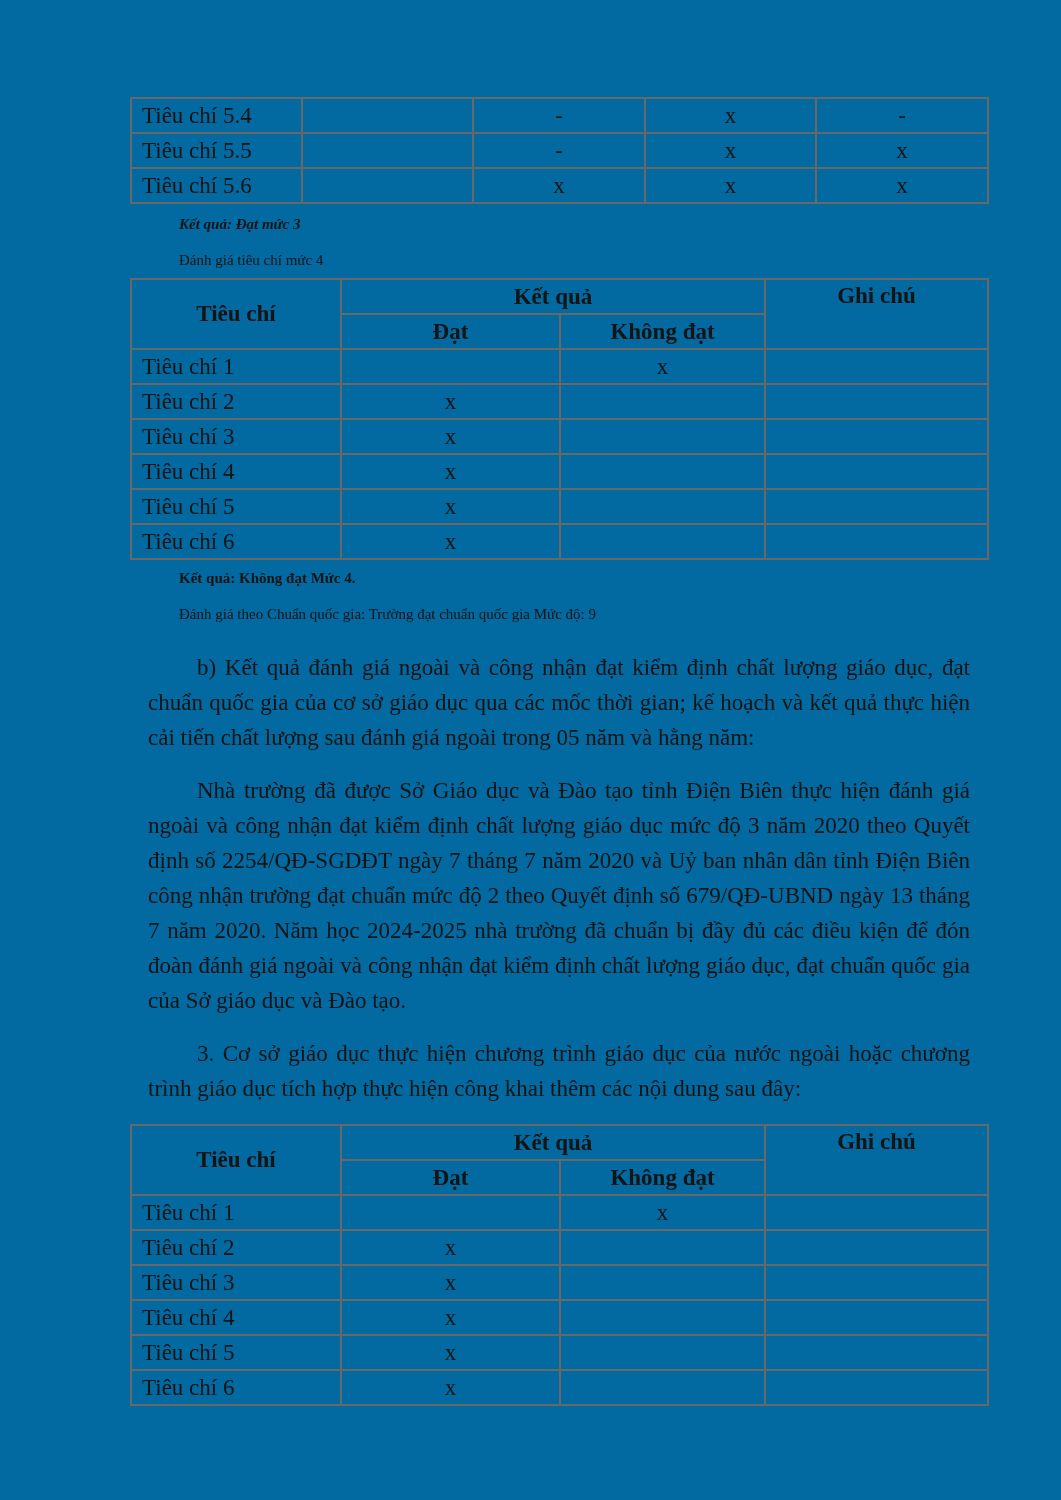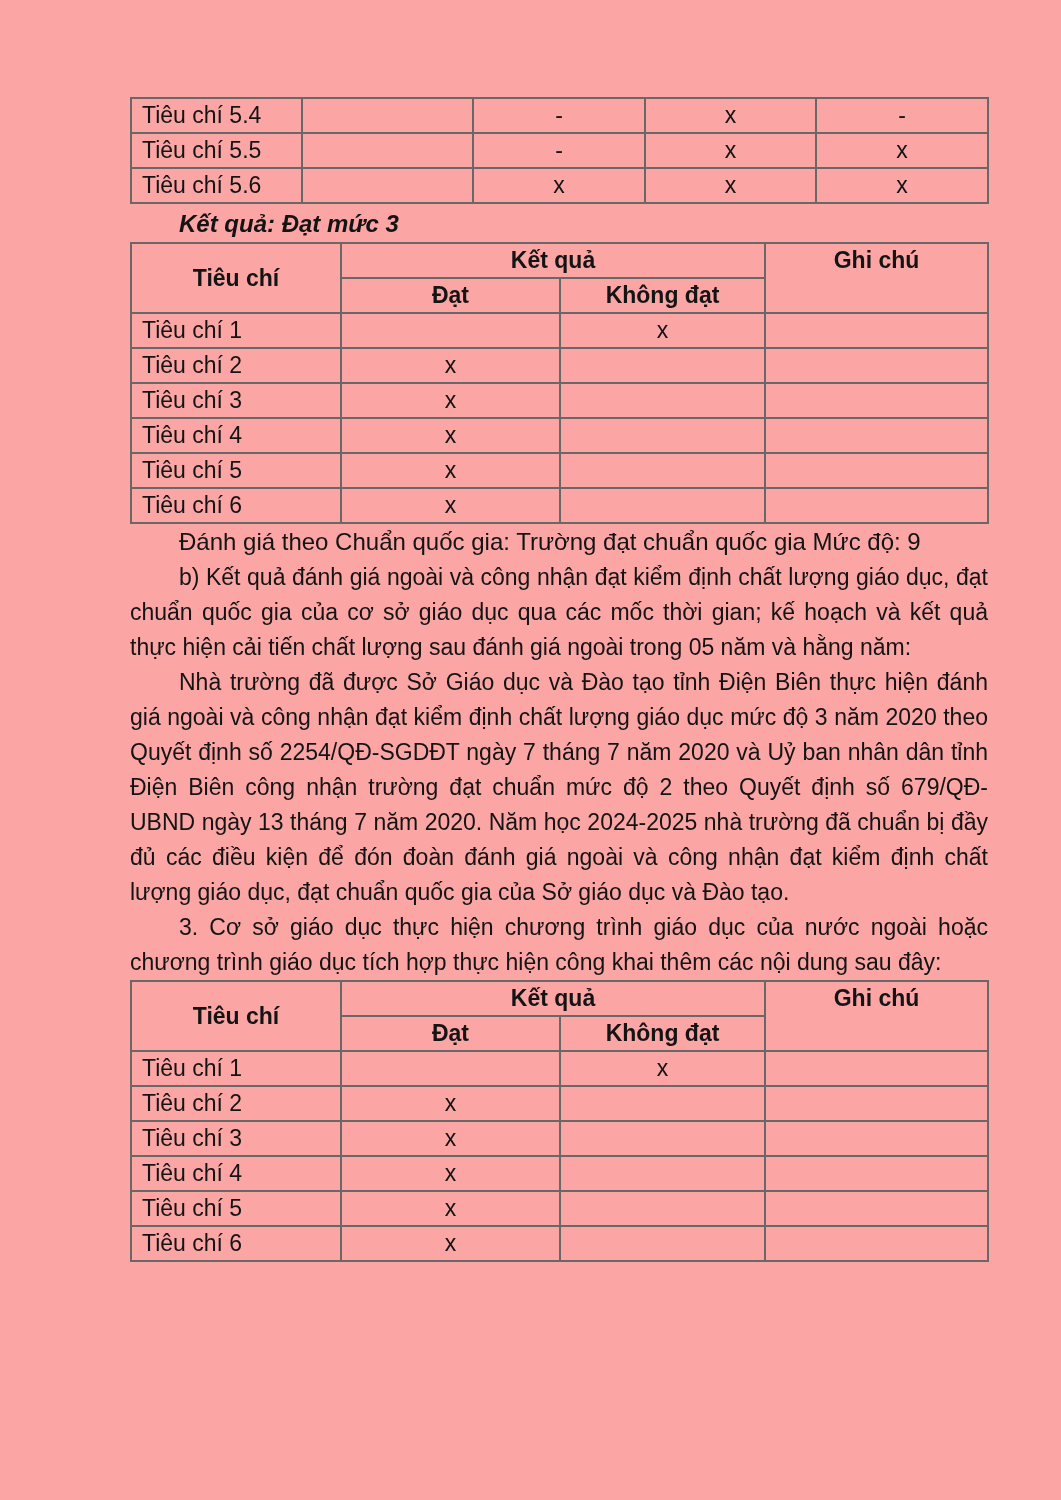--- a/index.html
+++ b/index.html
@@ -1,21 +1,21 @@
 <!DOCTYPE html>
 <html lang="vi"><head>
 <meta charset="utf-8">
 <style>
   html, body { margin: 0; padding: 0; background: #ffffff; }
   .doc {
     position: relative;
     width: 1061px;
     height: 1500px;
-    background: #fca5a5;
-    font-family: Liberation Sans, sans-serif;
+    background: #0369a1;
+    font-family: Liberation Serif, serif;
     color: #141414;
     overflow: hidden;
   }
   .content {
     position: absolute;
     left: 130px;
     top: 97px;
     width: 858px;
   }
   table {
@@ -30,29 +30,29 @@
     padding: 0;
     vertical-align: middle;
     overflow: hidden;
     white-space: nowrap;
   }
   th { font-weight: bold; text-align: center; }
   th.note-head { vertical-align: top; padding-top: 3px; border-radius: 20px; }
   td.lbl { text-align: left; padding-left: 10px; }
   td.ctr, th.ctr { text-align: center; }
   .line {
-    font-size: 24px;
+    font-size: 15px;
     line-height: 36px;
     text-indent: 49px;
     white-space: nowrap;
   }
   .b  { font-weight: bold; }
   .bi { font-weight: bold; font-style: italic; }
   .para {
-    margin: 0;
+    margin: 18px;
     font-size: 23px;
     line-height: 35px;
     text-align: justify;
     text-indent: 49px;
   }
   .mt2 { margin-top: 2px; }
 </style>
 </head>
 <body>
 
@@ -86,20 +86,21 @@
         <td class="lbl">Tiêu chí 5.6</td>
         <td class="ctr"></td>
         <td class="ctr">x</td>
         <td class="ctr">x</td>
         <td class="ctr">x</td>
       </tr>
     </tbody>
       </table>
 
     <div class="line bi mt2">Kết quả: Đạt mức 3</div>
+    <div class="line">Đánh giá tiêu chí mức 4</div>
 
     <table>
       <colgroup>
           <col style="width:210px">
           <col style="width:219px">
           <col style="width:205px">
           <col style="width:223px">
         </colgroup>
       <tbody>
           <tr>
@@ -143,20 +144,21 @@
       </tr>
       <tr>
         <td class="lbl">Tiêu chí 6</td>
         <td class="ctr">x</td>
         <td class="ctr"></td>
         <td class="ctr"></td>
       </tr>
     </tbody>
       </table>
 
+    <div class="line b">Kết quả: Không đạt Mức 4.</div>
     <div class="line">Đánh giá theo Chuẩn quốc gia: Trường đạt chuẩn quốc gia Mức độ: 9</div>
 
     <p class="para">b) Kết quả đánh giá ngoài và công nhận đạt kiểm định chất lượng giáo dục, đạt chuẩn quốc gia của cơ sở giáo dục qua các mốc thời gian; kế hoạch và kết quả thực hiện cải tiến chất lượng sau đánh giá ngoài trong 05 năm và hằng năm:</p>
     <p class="para">Nhà trường đã được Sở Giáo dục và Đào tạo tỉnh Điện Biên thực hiện đánh giá ngoài và công nhận đạt kiểm định chất lượng giáo dục mức độ 3 năm 2020 theo Quyết định số 2254/QĐ-SGDĐT ngày 7 tháng 7 năm 2020 và Uỷ ban nhân dân tỉnh Điện Biên công nhận trường đạt chuẩn mức độ 2 theo Quyết định số 679/QĐ-UBND ngày 13 tháng 7 năm 2020. Năm học 2024-2025 nhà trường đã chuẩn bị đầy đủ các điều kiện để đón đoàn đánh giá ngoài và công nhận đạt kiểm định chất lượng giáo dục, đạt chuẩn quốc gia của Sở giáo dục và Đào tạo.</p>
     <p class="para">3. Cơ sở giáo dục thực hiện chương trình giáo dục của nước ngoài hoặc chương trình giáo dục tích hợp thực hiện công khai thêm các nội dung sau đây:</p>
 
     <table>
       <colgroup>
           <col style="width:210px">
           <col style="width:219px">

